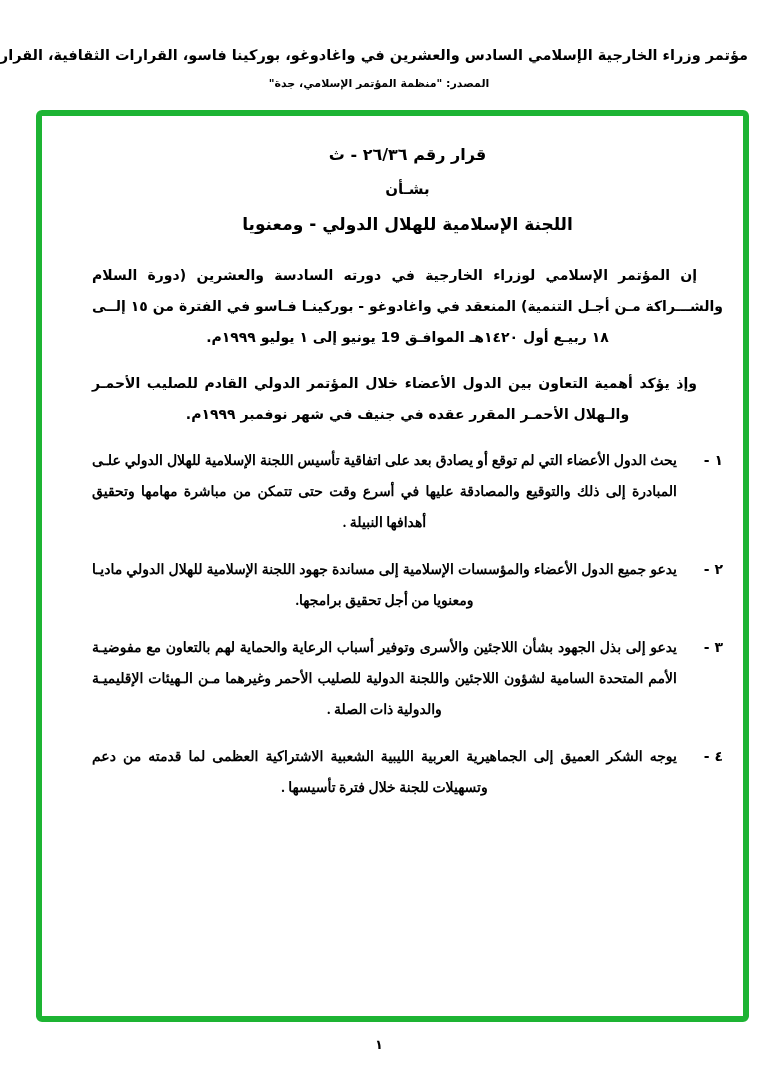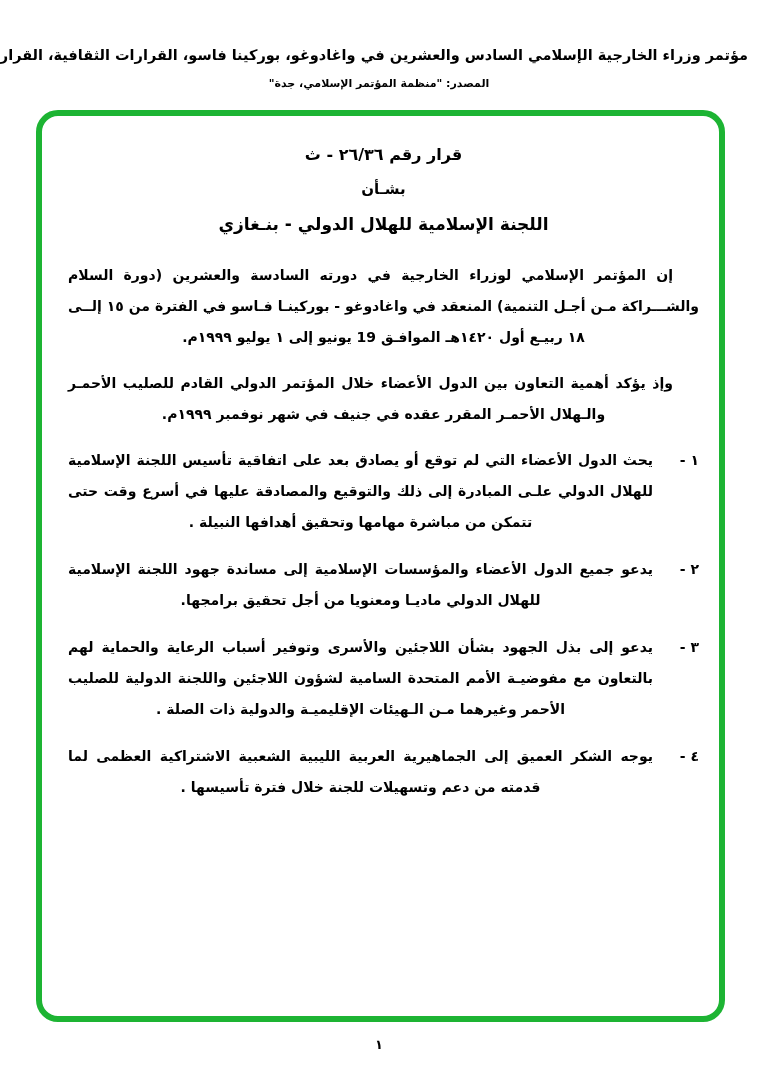--- a/index.html
+++ b/index.html
@@ -15,22 +15,22 @@
     text-align:justify;text-align-last:justify;
     white-space:nowrap;letter-spacing:.2px;
   }
   .source-line{
     position:absolute;top:76px;right:0;left:0;
     text-align:center;font-size:11px;line-height:15px;
   }
   .frame{
     position:absolute;left:36px;top:110px;
     width:677px;height:900px;
-    border:6px solid #1db433;border-radius:22px;
-    box-sizing:content-box;overflow:hidden;
+    border:6px solid #1db433;border-radius:6px;
+    box-sizing:content-box;overflow:hidden;padding-left:24px;
   }
   .frame-inner{
     padding:28px 20px 0 26px;
   }
   .title-block{text-align:center;margin-bottom:24px;}
   .title-1{font-size:16px;line-height:22px;margin:0 0 13px 0;}
   .title-2{font-size:15px;line-height:20px;margin:0 0 13px 0;}
   .title-3{font-size:17px;line-height:24px;margin:0;}
   p.body-par{
     font-size:14px;line-height:31px;margin:0 0 15px 0;
@@ -38,41 +38,41 @@
     text-indent:26px;
   }
   .items{margin-top:4px;}
   .item{display:flex;margin:0 0 16px 0;}
   .item-num{
     flex:0 0 46px;font-size:14px;line-height:31px;
     white-space:nowrap;
   }
   .item-text{
     flex:1;font-size:14px;line-height:31px;
-    text-align:justify;text-align-last:center;
+    text-align:justify;text-align-last:center;font-family:Liberation Serif, serif;
   }
   .page-number{
     position:absolute;top:1036px;right:0;left:0;
     text-align:center;font-size:13px;line-height:18px;
   }
 </style>
 </head>
 <body>
 
 <div class="doc-header">مؤتمر وزراء الخارجية الإسلامي السادس والعشرين في واغادوغو، بوركينا فاسو، القرارات الثقافية، القرار الرقم ٢٦/٣٦-ث</div>
 
 <div class="source-line">المصدر:  "منظمة المؤتمر الإسلامي، جدة"</div>
 
 <div class="frame">
   <div class="frame-inner">
 
     <div class="title-block">
       <div class="title-1">قرار رقم ٢٦/٣٦ - ث</div>
       <div class="title-2">بشـأن</div>
-      <div class="title-3">اللجنة الإسلامية للهلال الدولي - بنـغازي</div>
+      <div class="title-3">اللجنة الإسلامية للهلال الدولي - ومعنويا</div>
     </div>
 
     <p class="body-par">إن المؤتمر الإسلامي لوزراء الخارجية في دورته السادسة والعشرين (دورة السلام والشـــراكة مـن أجـل التنمية) المنعقد في واغادوغو - بوركينـا فـاسو في الفترة من ١٥ إلــى ١٨ ربيـع أول ١٤٢٠هـ الموافـق 19 يونيو إلى ١ يوليو ١٩٩٩م.</p>
     <p class="body-par">وإذ يؤكد أهمية التعاون بين الدول الأعضاء خلال المؤتمر الدولي القادم للصليب الأحمـر والـهلال الأحمـر المقرر عقده في جنيف في شهر نوفمبر ١٩٩٩م.</p>
 
     <div class="items">
 
       <div class="item">
         <div class="item-num">١ -</div>
         <div class="item-text">يحث الدول الأعضاء التي لم توقع أو يصادق بعد على اتفاقية تأسيس اللجنة الإسلامية للهلال الدولي علـى المبادرة إلى ذلك والتوقيع والمصادقة عليها في أسرع وقت حتى تتمكن من مباشرة مهامها وتحقيق أهدافها النبيلة .</div>

